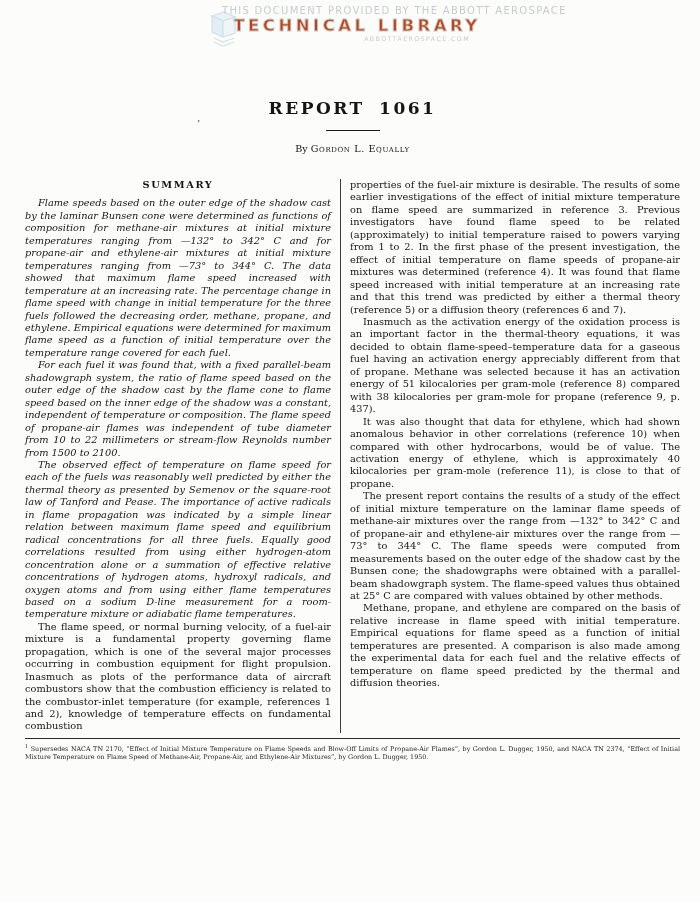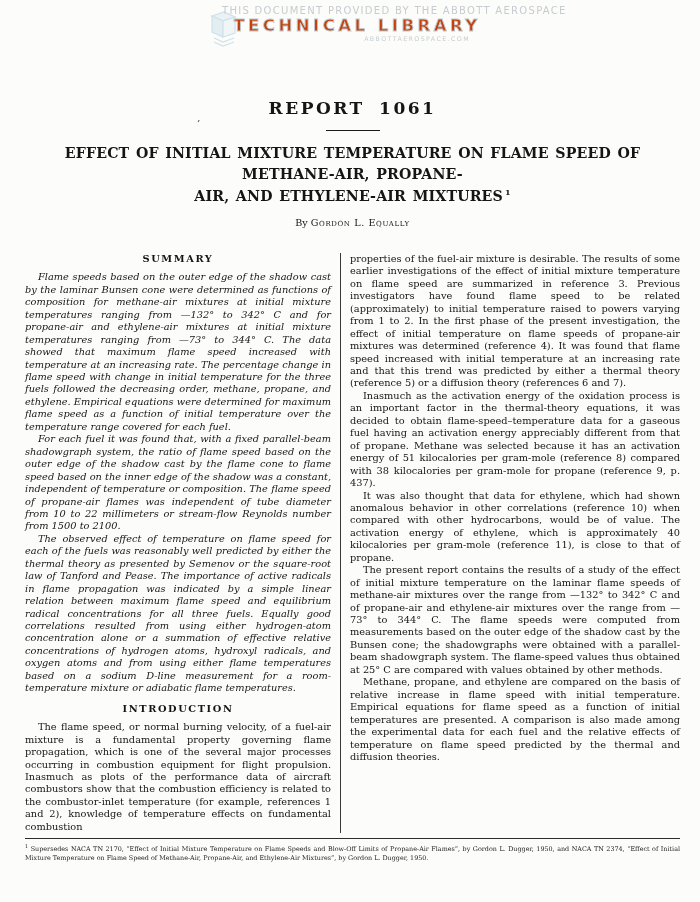--- a/index.html
+++ b/index.html
@@ -103,35 +103,30 @@
     <div class="wm-top">THIS DOCUMENT PROVIDED BY THE ABBOTT AEROSPACE</div>
     <div class="wm-main">TECHNICAL LIBRARY</div>
     <div class="wm-site">ABBOTTAEROSPACE.COM</div>
   </div>
 
   <div class="content">
 
     <div class="report-number">REPORT 1061</div>
     <span class="ink-mark">’</span>
     <div class="title-rule"></div>
-    <div class="doc-title">
-      <span>EFFECT OF INITIAL MIXTURE TEMPERATURE ON FLAME SPEED OF METHANE-AIR, PROPANE-</span><br>
-      <span>AIR, AND ETHYLENE-AIR MIXTURES</span><sup>1</sup>
-    </div>
     <div class="byline">
       <span>By </span><span class="author">Gordon L. Equally</span>
     </div>
 
     <div class="columns">
       <div class="col col-left">
         <div class="sec-heading">SUMMARY</div>
         <p class="italic">Flame speeds based on the outer edge of the shadow cast by the laminar Bunsen cone were determined as functions of composition for methane-air mixtures at initial mixture temperatures ranging from —132° to 342° C and for propane-air and ethylene-air mixtures at initial mixture temperatures ranging from —73° to 344° C.  The data showed that maximum flame speed increased with temperature at an increasing rate.  The percentage change in flame speed with change in initial temperature for the three fuels followed the decreasing order, methane, propane, and ethylene.  Empirical equations were determined for maximum flame speed as a function of initial temperature over the temperature range covered for each fuel.</p>
         <p class="italic">For each fuel it was found that, with a fixed parallel-beam shadowgraph system, the ratio of flame speed based on the outer edge of the shadow cast by the flame cone to flame speed based on the inner edge of the shadow was a constant, independent of temperature or composition.  The flame speed of propane-air flames was independent of tube diameter from 10 to 22 millimeters or stream-flow Reynolds number from 1500 to 2100.</p>
         <p class="italic">The observed effect of temperature on flame speed for each of the fuels was reasonably well predicted by either the thermal theory as presented by Semenov or the square-root law of Tanford and Pease.  The importance of active radicals in flame propagation was indicated by a simple linear relation between maximum flame speed and equilibrium radical concentrations for all three fuels.  Equally good correlations resulted from using either hydrogen-atom concentration alone or a summation of effective relative concentrations of hydrogen atoms, hydroxyl radicals, and oxygen atoms and from using either flame temperatures based on a sodium D-line measurement for a room-temperature mixture or adiabatic flame temperatures.</p>
-        <div class="sec-heading intro">INTRODUCTION</div>
         <p>The flame speed, or normal burning velocity, of a fuel-air mixture is a fundamental property governing flame propagation, which is one of the several major processes occurring in combustion equipment for flight propulsion.  Inasmuch as plots of the performance data of aircraft combustors show that the combustion efficiency is related to the combustor-inlet temperature (for example, references 1 and 2), knowledge of temperature effects on fundamental combustion</p>
       </div>
       <div class="divider"></div>
       <div class="col col-right">
         <p class="noindent">properties of the fuel-air mixture is desirable.  The results of some earlier investigations of the effect of initial mixture temperature on flame speed are summarized in reference 3. Previous investigators have found flame speed to be related (approximately) to initial temperature raised to powers varying from 1 to 2.  In the first phase of the present investigation, the effect of initial temperature on flame speeds of propane-air mixtures was determined (reference 4).  It was found that flame speed increased with initial temperature at an increasing rate and that this trend was predicted by either a thermal theory (reference 5) or a diffusion theory (references 6 and 7).</p>
         <p>Inasmuch as the activation energy of the oxidation process is an important factor in the thermal-theory equations, it was decided to obtain flame-speed–temperature data for a gaseous fuel having an activation energy appreciably different from that of propane.  Methane was selected because it has an activation energy of 51 kilocalories per gram-mole (reference 8) compared with 38 kilocalories per gram-mole for propane (reference 9, p. 437).</p>
         <p>It was also thought that data for ethylene, which had shown anomalous behavior in other correlations (reference 10) when compared with other hydrocarbons, would be of value.  The activation energy of ethylene, which is approximately 40 kilocalories per gram-mole (reference 11), is close to that of propane.</p>
         <p>The present report contains the results of a study of the effect of initial mixture temperature on the laminar flame speeds of methane-air mixtures over the range from —132° to 342° C and of propane-air and ethylene-air mixtures over the range from —73° to 344° C.  The flame speeds were computed from measurements based on the outer edge of the shadow cast by the Bunsen cone; the shadowgraphs were obtained with a parallel-beam shadowgraph system.  The flame-speed values thus obtained at 25° C are compared with values obtained by other methods.</p>
         <p>Methane, propane, and ethylene are compared on the basis of relative increase in flame speed with initial temperature.  Empirical equations for flame speed as a function of initial temperatures are presented.  A comparison is also made among the experimental data for each fuel and the relative effects of temperature on flame speed predicted by the thermal and diffusion theories.</p>
       </div>

